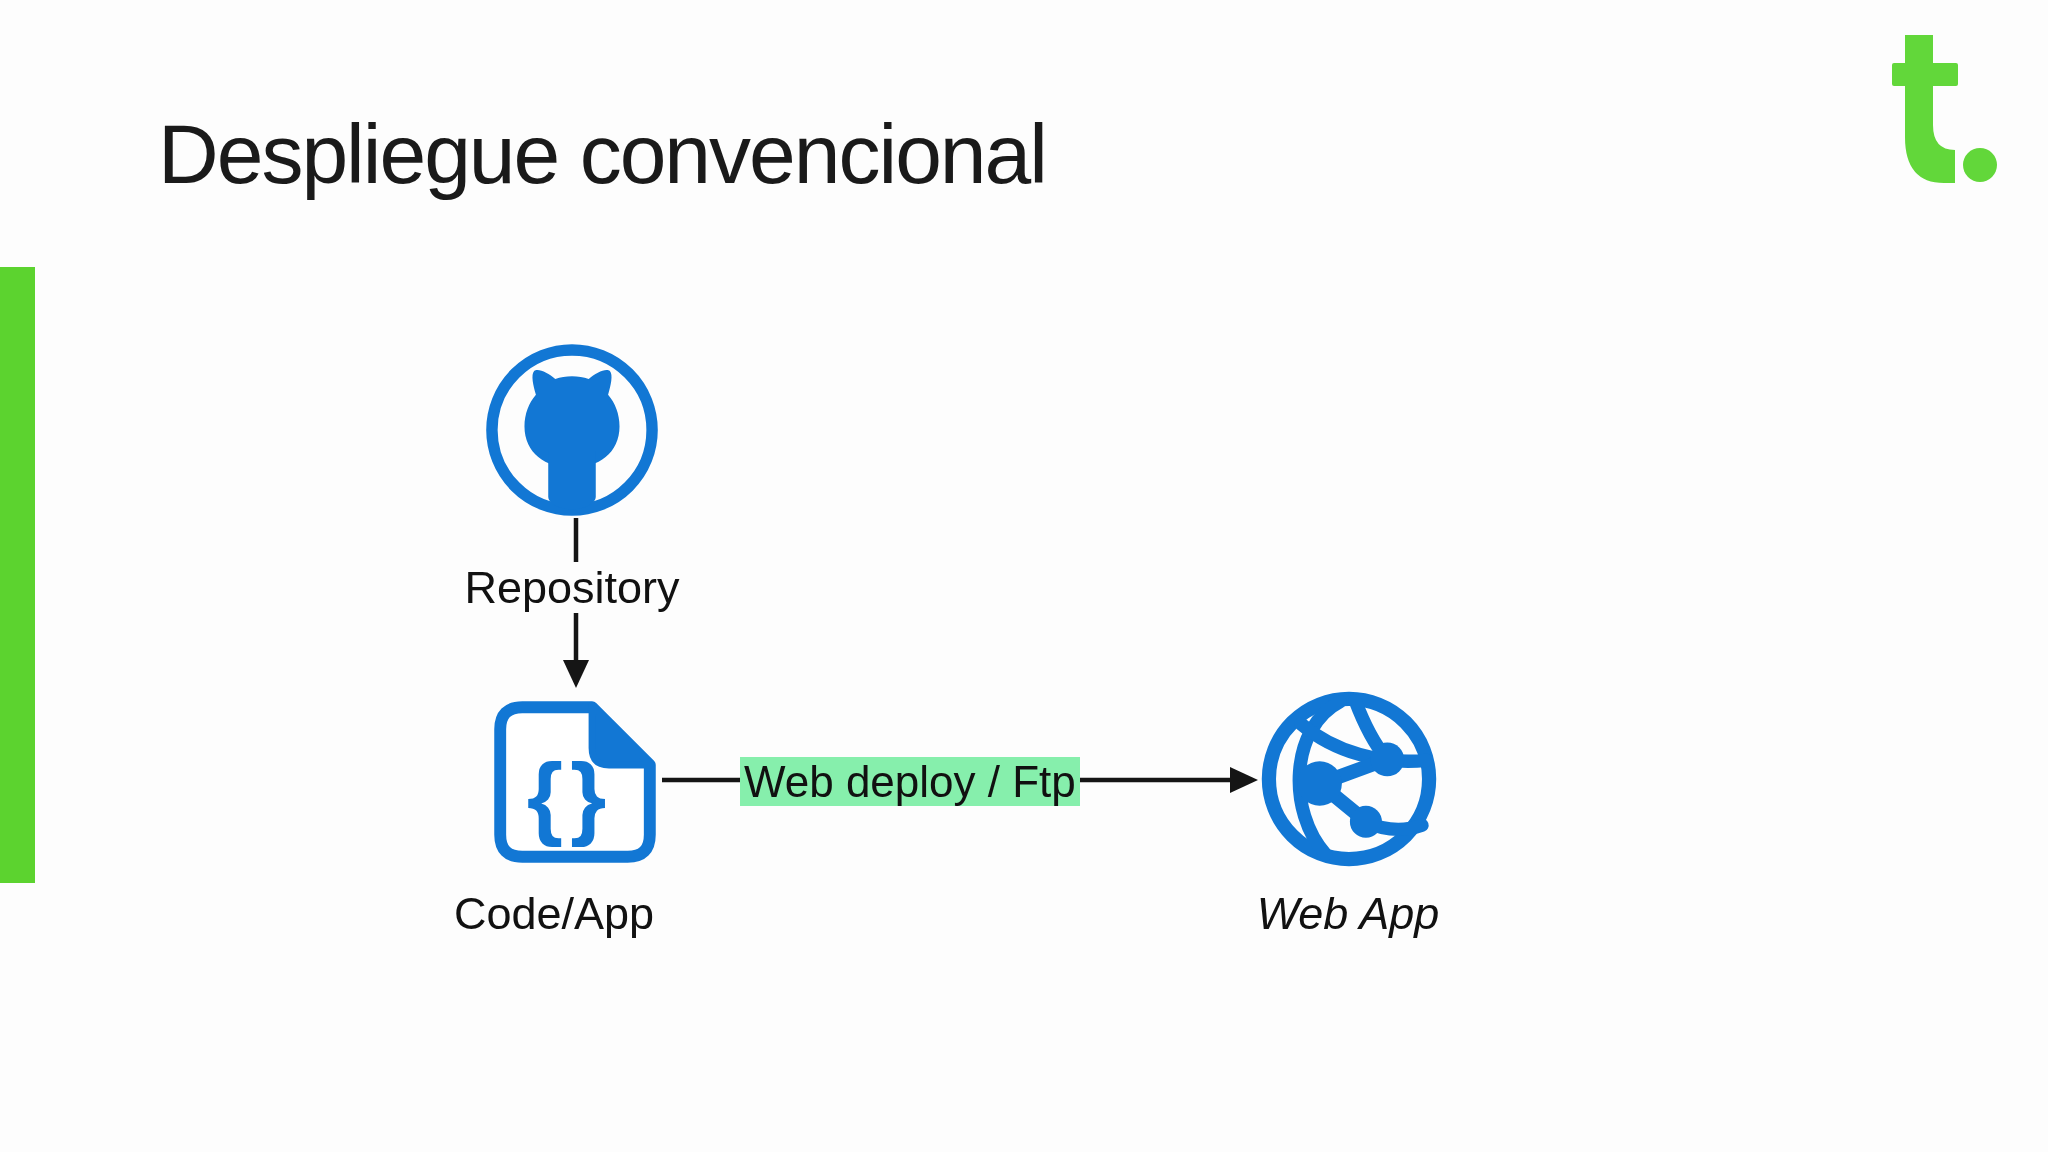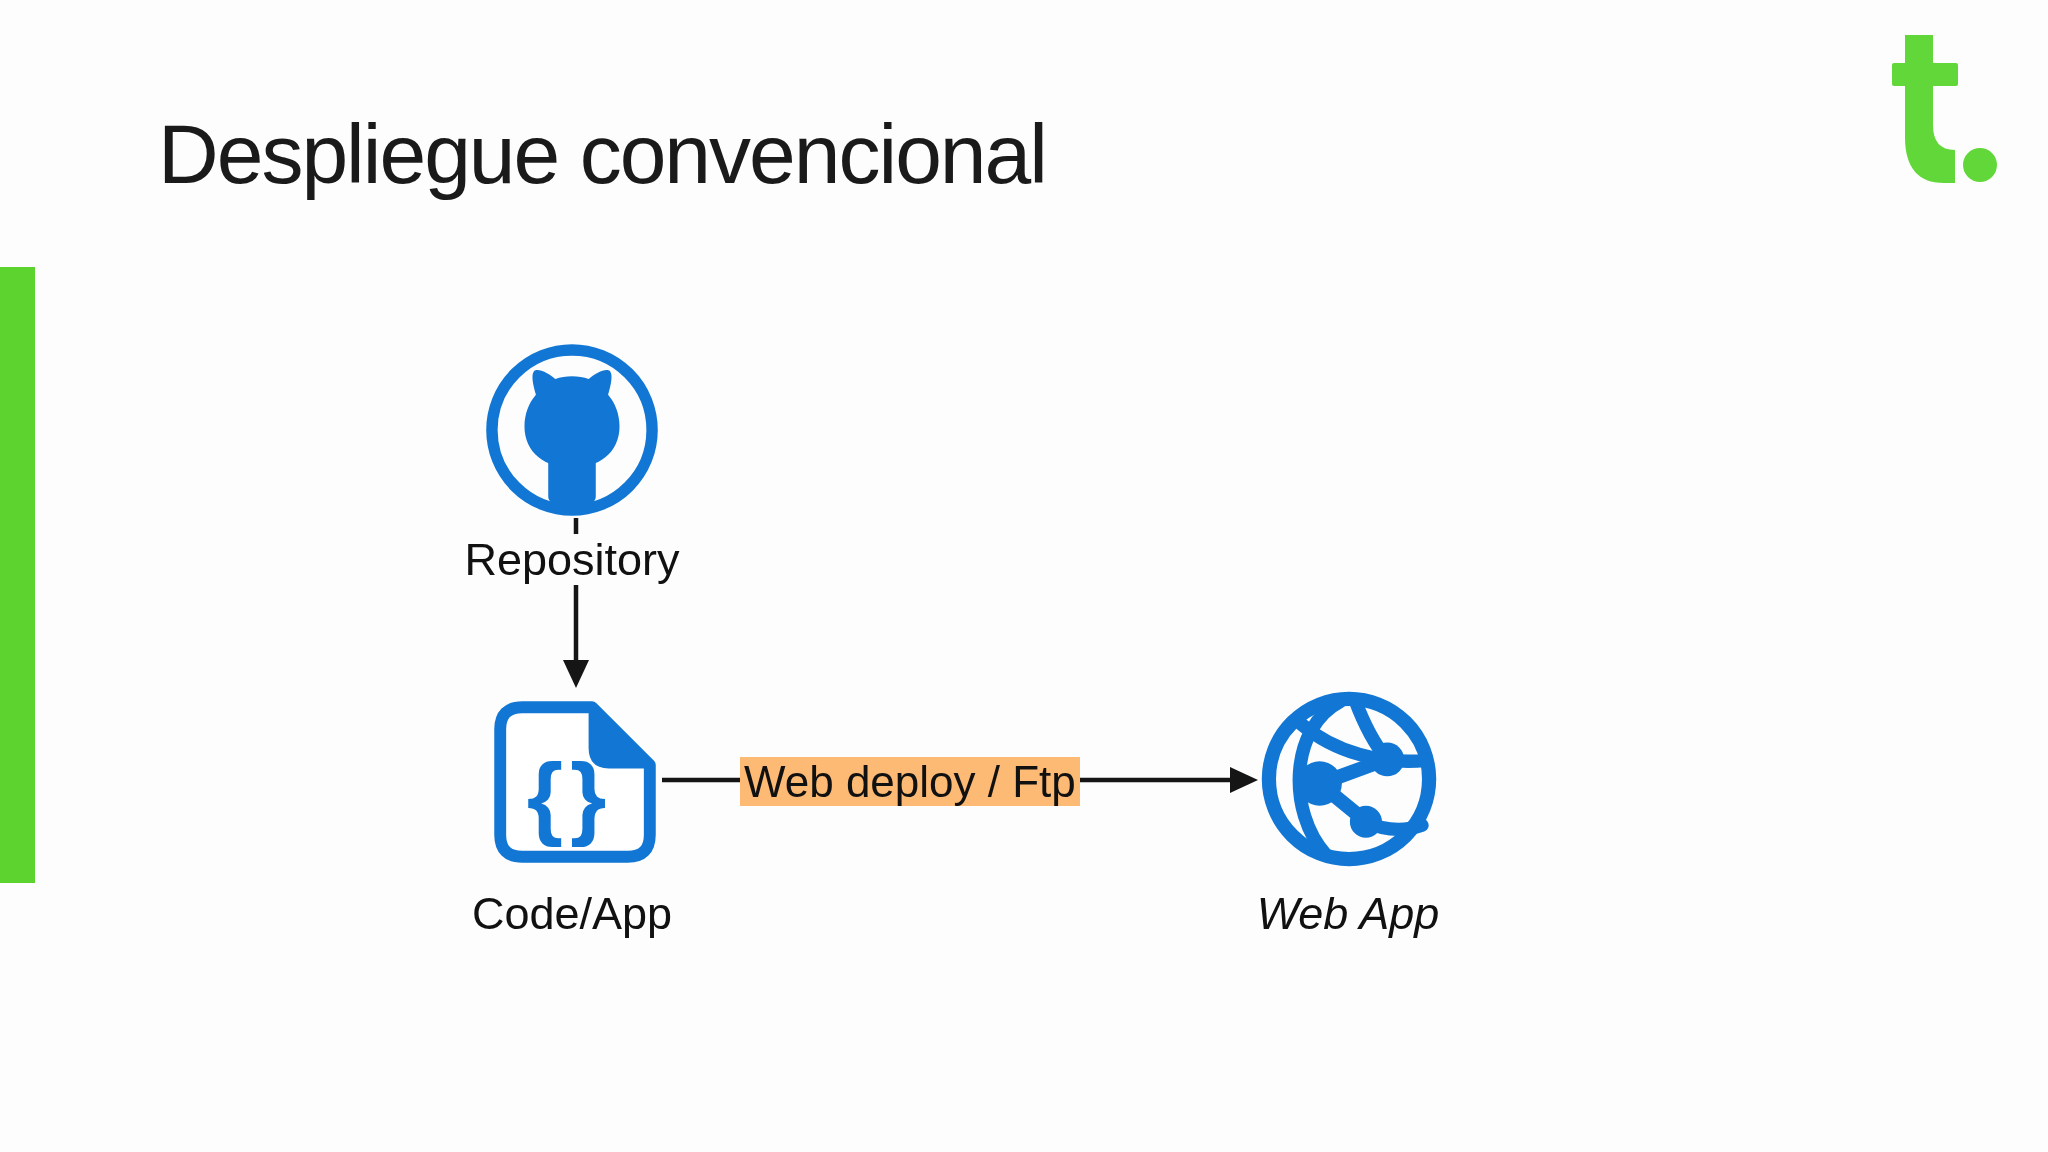--- a/index.html
+++ b/index.html
@@ -36,30 +36,30 @@
   
   .arrow-vertical{position:absolute;left:552px;top:514px;width:48px;height:178px;}
   .arrow-horizontal{position:absolute;left:656px;top:754px;width:610px;height:52px;}
 
   
   .node-label{
     position:absolute;text-align:center;
     font-size:45px;color:#111;line-height:48px;white-space:nowrap;
   }
   .node-label span{background:#fdfdfd;padding:0 8px;}
-  .label-repository{left:442px;top:536px;width:260px;z-index:3;}
-  .label-codeapp  {left:442px;top:890px;width:260px;}
+  .label-repository{left:442px;top:564px;width:260px;z-index:3;}
+  .label-codeapp  {left:424px;top:890px;width:260px;}
   .label-webapp   {left:1218px;top:890px;width:260px;font-style:italic;}
 
   .edge-label{
     position:absolute;left:740px;top:758px;width:330px;
     text-align:center;font-size:44px;color:#111;line-height:48px;
     white-space:nowrap;z-index:3;
   }
-  .edge-label span{background:#fdba74;padding:0 4px;}
+  .edge-label span{background:#86efac;padding:0 4px;}
 </style>
 </head>
 <body>
 
 <div class="slide">
 
   <div class="accent-bar"></div>
 
   <h1 class="slide-title">Despliegue convencional</h1>
 

